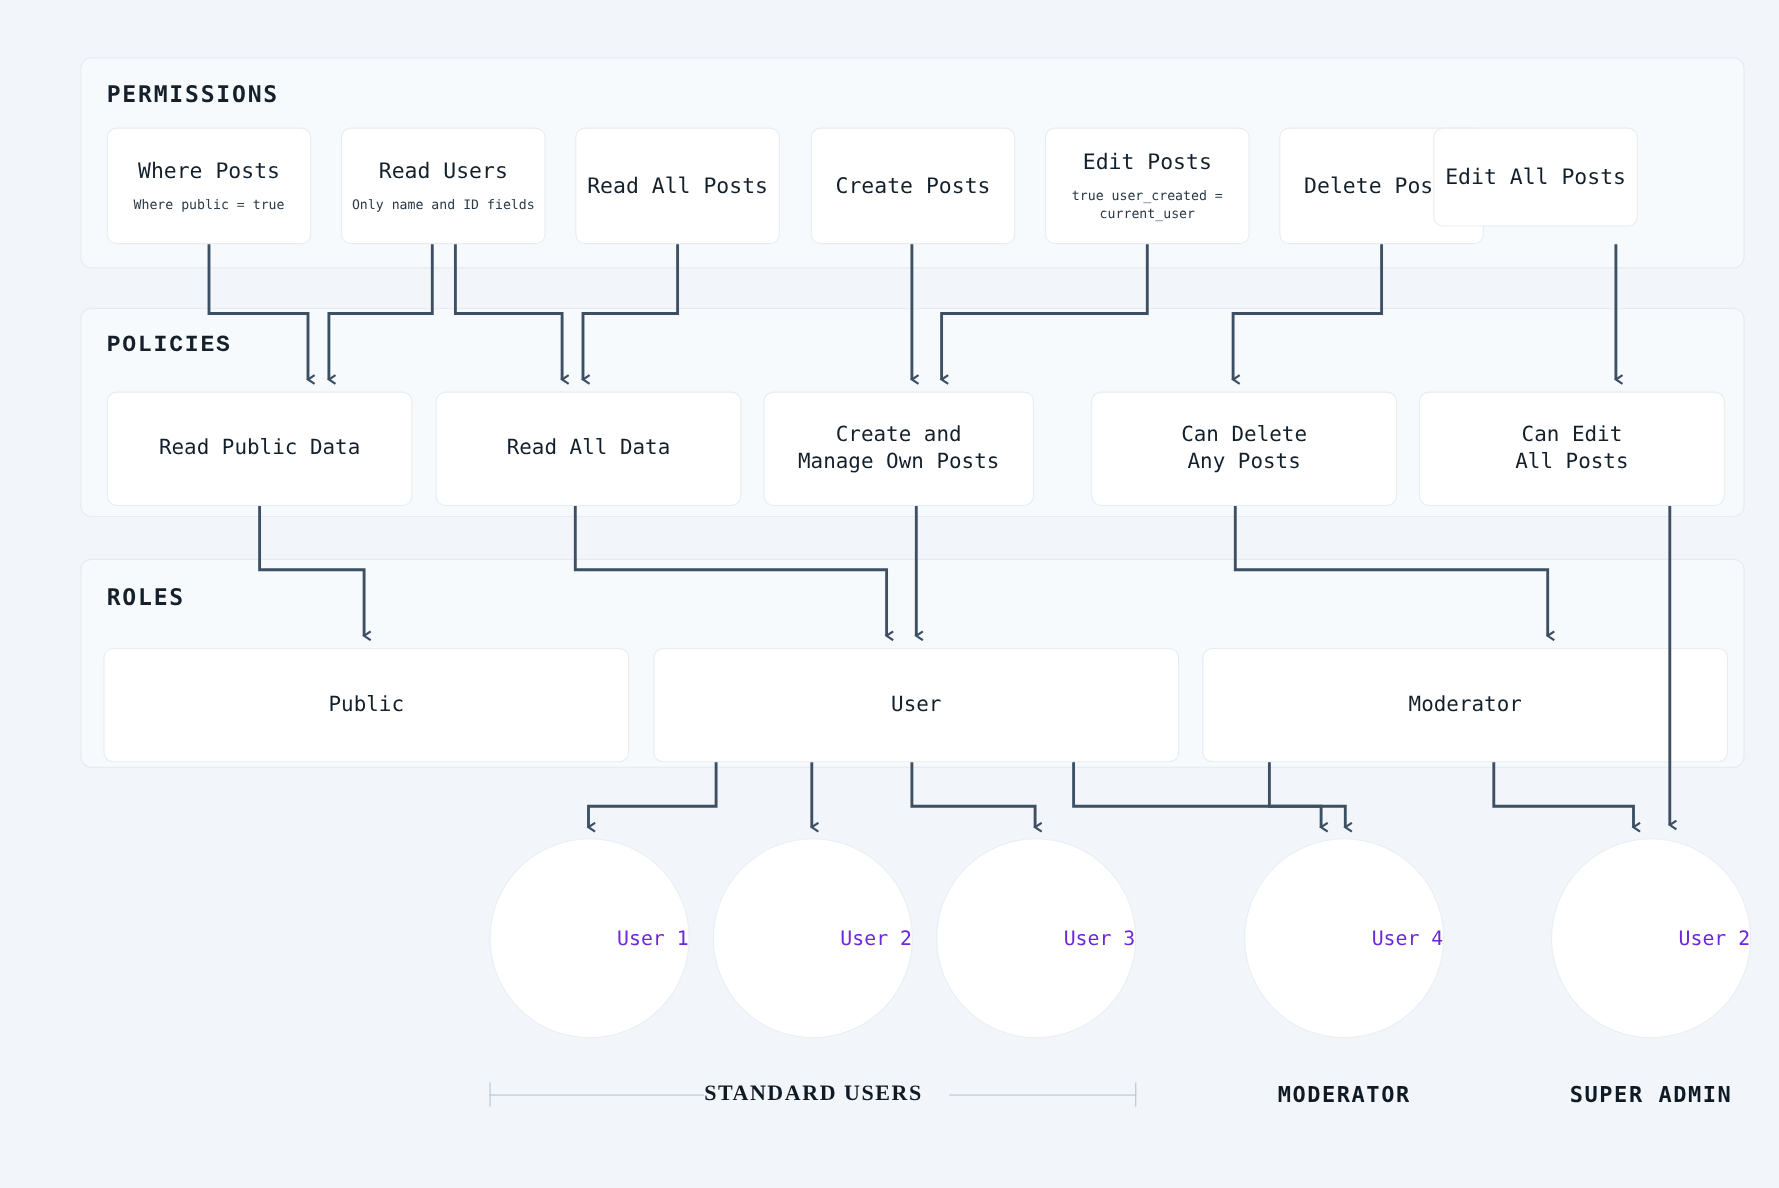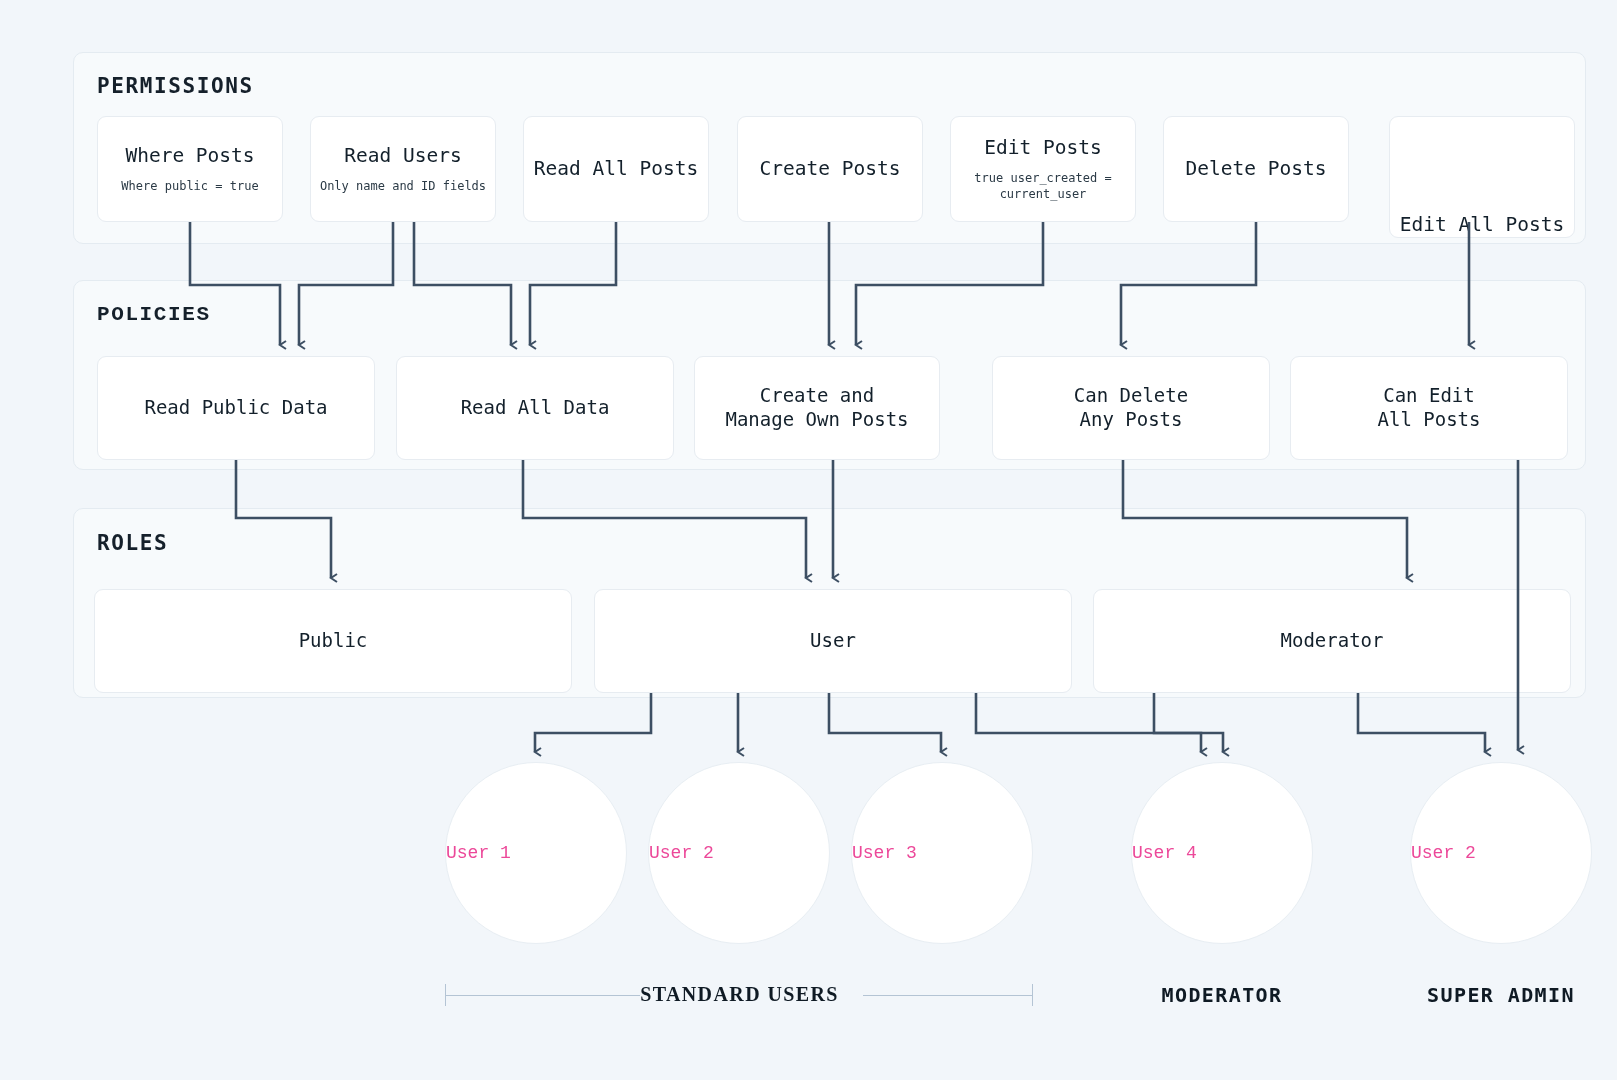--- a/index.html
+++ b/index.html
@@ -57,25 +57,24 @@
   .policy .title, .role .title { font-size: 19px; }
   .role .title { font-size: 19px; }
 
   .user-circle {
     position: absolute;
     background: #ffffff;
     border: 1px solid #e8eef3;
     border-radius: 50%;
     display: flex;
     align-items: center;
-    justify-content: flex-start;
+    justify-content: flex-end;
     font-size: 18px;
-    color: #ec4899;
-    z-index: 3;
-    font-family: Liberation Mono, monospace;
+    color: #6d28d9;
+    z-index: 3;
   }
 
   .group-label {
     position: absolute;
     font-size: 20px;
     font-weight: 700;
     letter-spacing: 1.4px;
     color: #0f1a24;
     text-align: center;
     white-space: nowrap;
@@ -122,21 +121,21 @@
     <div class="title">Create Posts</div>
   </div>
   <div class="node permission" style="left:929px; top:116px; width:186px; height:106px;">
     <div class="title">Edit Posts</div>
     <div class="sub">true user_created =
 current_user</div>
   </div>
   <div class="node permission" style="left:1142px; top:116px; width:186px; height:106px;">
     <div class="title">Delete Posts</div>
   </div>
-  <div class="node permission" style="left:1368px; top:116px; width:186px; height:122px;justify-content:flex-end;">
+  <div class="node permission" style="left:1282px; top:116px; width:186px; height:90px;">
     <div class="title">Edit All Posts</div>
   </div>
 
   <div class="node policy" style="left:76px; top:356px; width:278px; height:104px;">
     <div class="title">Read Public Data</div>
   </div>
   <div class="node policy" style="left:375px; top:356px; width:278px; height:104px;">
     <div class="title">Read All Data</div>
   </div>
   <div class="node policy" style="left:673px; top:356px; width:246px; height:104px;">

